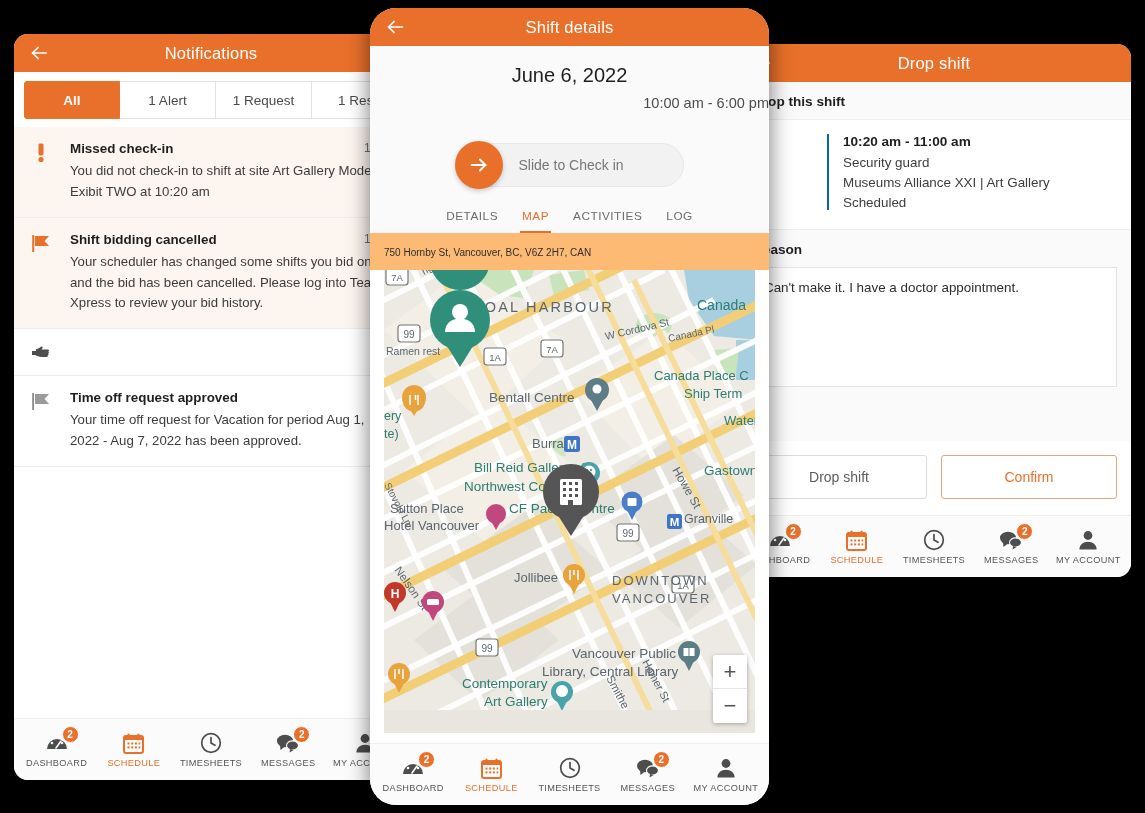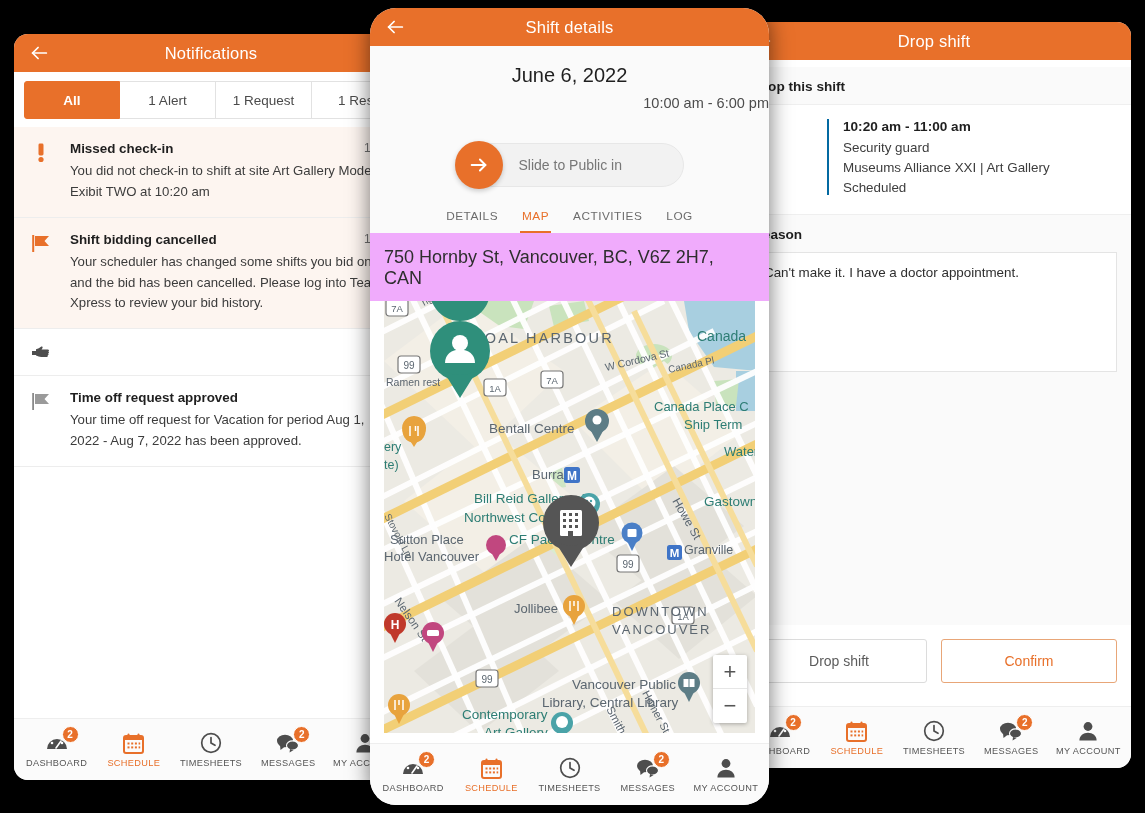--- a/index.html
+++ b/index.html
@@ -14,21 +14,21 @@
   
   .panel {
     position: absolute;
     background: #fff;
     border-radius: 14px;
     overflow: hidden;
     display: flex;
     flex-direction: column;
   }
   .panel.left   { left: 14px;  top: 34px;  width: 394px; height: 746px; }
-  .panel.right  { left: 737px; top: 22px;  width: 394px; height: 746px; gap: 7px; }
+  .panel.right  { left: 737px; top: 44px;  width: 394px; height: 533px; }
   .panel.center { left: 370px; top: 8px;   width: 399px; height: 797px;
                   box-shadow: 0 0 22px rgba(0,0,0,.55); z-index: 5; border-radius: 26px; }
 
   
   .appbar {
     background: #E8702A;
     height: 38px;
     flex: 0 0 38px;
     position: relative;
     display: flex; align-items: center; justify-content: center;
@@ -114,21 +114,21 @@
   }
   .slider .slabel { margin-left: 62px; font-size: 14px; color: #777; }
 
   .dtabs { display: flex; justify-content: center; gap: 20px; background: #fafafa; padding: 6px 0 0 0; }
   .dtab {
     font-size: 11.8px; letter-spacing: .5px; color: #6b6b6b; cursor: pointer;
     padding: 4px 2px 8px 2px; border-bottom: 2.5px solid transparent;
   }
   .dtab.active { color: #E8702A; border-bottom-color: #E8702A; }
 
-  .addr { font-size: 18px; color: #2e2e2e; padding: 14px 14px 12px 14px; background:#f0abfc; }
+  .addr { font-size: 10px; color: #2e2e2e; padding: 14px 14px 12px 14px; background:#fdba74; }
 
   .map { position: relative; flex: 1 1 auto; margin: 0 14px 0 14px; overflow: hidden; background: #e9e6df; }
   .map svg { position:absolute; left:0; top:0; }
   .zoomctl {
     position: absolute; right: 8px; bottom: 10px; width: 34px;
     background: #fff; border-radius: 2px; box-shadow: 0 1px 4px rgba(0,0,0,.3);
     display: flex; flex-direction: column;
   }
   .zoomctl div {
     height: 34px; display: flex; align-items: center; justify-content: center;
@@ -422,21 +422,21 @@
       </div>
 
       <div class="slider-wrap">
         <div class="slider">
           <span class="knob">
             <svg width="22" height="22" viewBox="0 0 24 24" fill="none" stroke="#fff" stroke-width="2.1" stroke-linecap="round" stroke-linejoin="round">
                 <line x1="4" y1="12" x2="19" y2="12"></line>
                 <polyline points="13,6 19,12 13,18"></polyline>
               </svg>
           </span>
-          <span class="slabel">Slide to Public in</span>
+          <span class="slabel">Slide to Check in</span>
         </div>
       </div>
 
       <div class="dtabs">
         <div class="dtab">DETAILS</div>
         <div class="dtab active">MAP</div>
         <div class="dtab">ACTIVITIES</div>
         <div class="dtab">LOG</div>
       </div>
 

